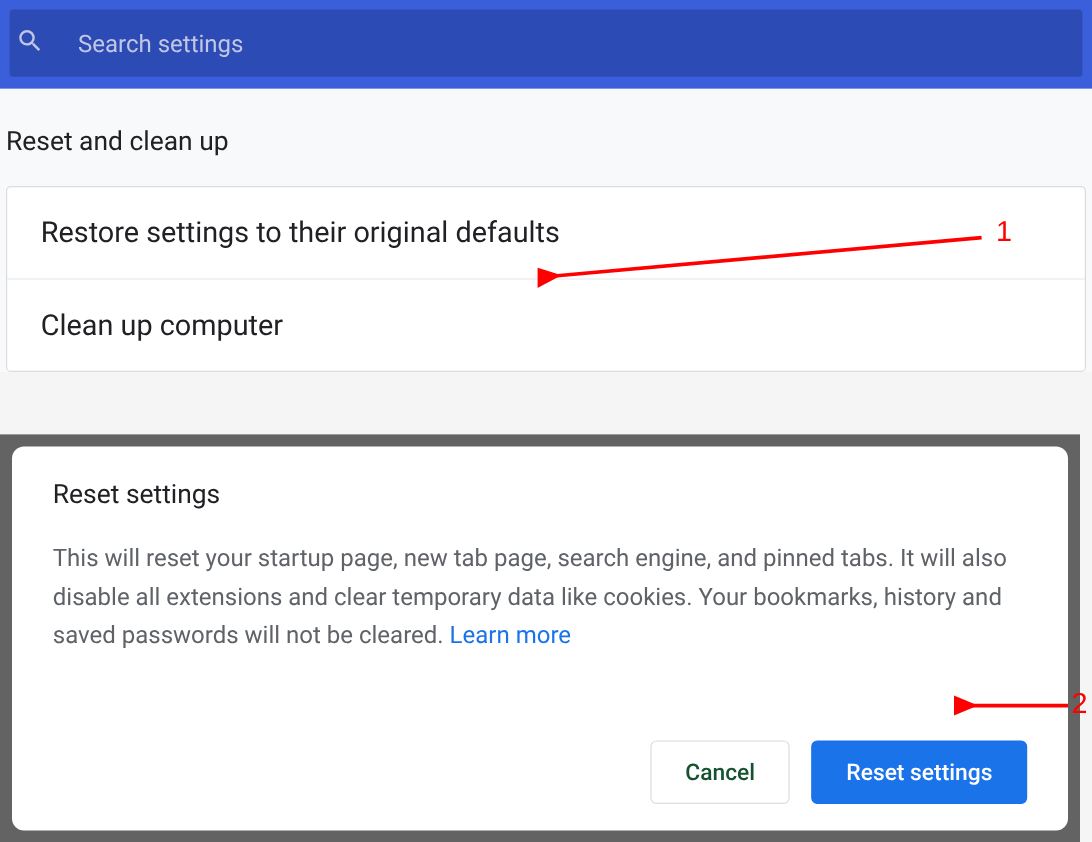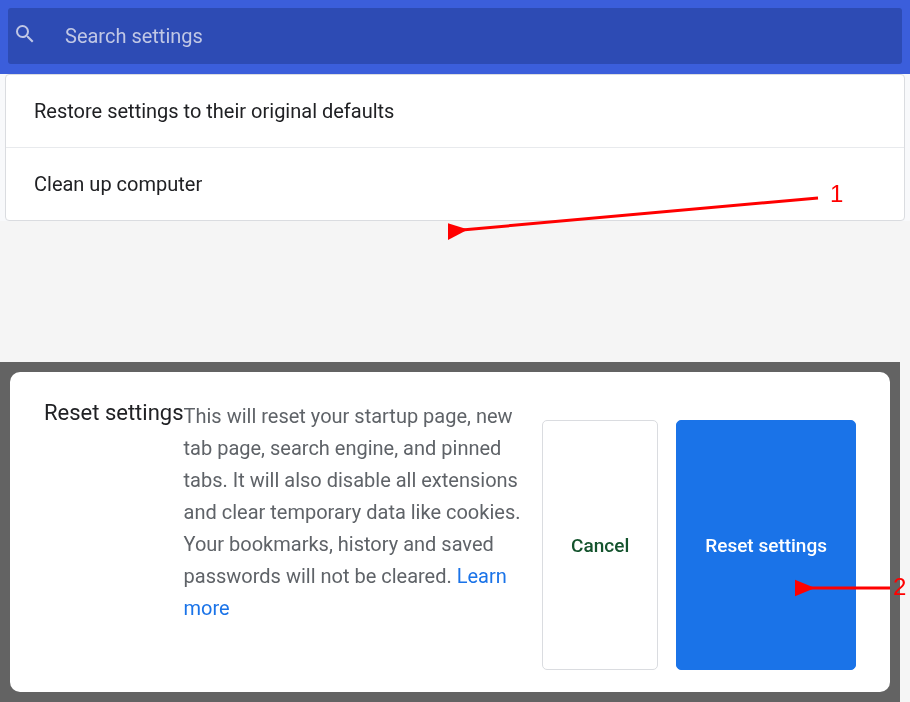--- a/index.html
+++ b/index.html
@@ -55,21 +55,21 @@
       font-weight: 400;
     }
     .settings-card {
       background: #fff;
       border: 1px solid #dadce0;
       border-radius: 4px;
       margin: 0 5px;
     }
     .settings-item {
       padding: 24px 28px;
-      font-size: 20px;
+      font-size: 24px;
       color: #202124;
       border-bottom: 1px solid #e8eaed;
       cursor: pointer;
     }
     .settings-item:last-child {
       border-bottom: none;
     }
     .modal-backdrop {
       position: absolute;
       top: 362px;
@@ -82,21 +82,21 @@
       justify-content: center;
       padding: 10px 10px;
     }
     .dialog-box {
       background: #fff;
       border-radius: 10px;
       width: 100%;
       height: 100%;
       padding: 28px 34px 22px 34px;
       display: flex;
-      flex-direction: row;
+      flex-direction: column;
     }
     .dialog-title {
       font-size: 22px;
       color: #202124;
       font-weight: 400;
       margin-bottom: 24px;
     }
     .dialog-body {
       font-size: 20px;
       color: #5f6368;
@@ -151,20 +151,21 @@
     <span>
       <svg class="search-icon-svg" viewBox="0 0 24 24">
           <path d="M15.5 14h-.79l-.28-.27A6.471 6.471 0 0 0 16 9.5 6.5 6.5 0 1 0 9.5 16c1.61 0 3.09-.59 4.23-1.57l.27.28v.79l5 4.99L20.49 19l-4.99-5zm-6 0C7.01 14 5 11.99 5 9.5S7.01 5 9.5 5 14 7.01 14 9.5 11.99 14 9.5 14z"></path>
         </svg>
     </span>
     <input class="search-input" type="text" placeholder="Search settings" style="">
   </div>
 </div>
 
 <div class="content-area">
+  <div class="section-title">Reset and clean up</div>
   <div class="settings-card">
     <div class="settings-item">Restore settings to their original defaults</div>
     <div class="settings-item">Clean up computer</div>
   </div>
 </div>
 
 <div class="modal-backdrop">
   <div class="dialog-box">
     <div class="dialog-title">Reset settings</div>
     <div class="dialog-body">

